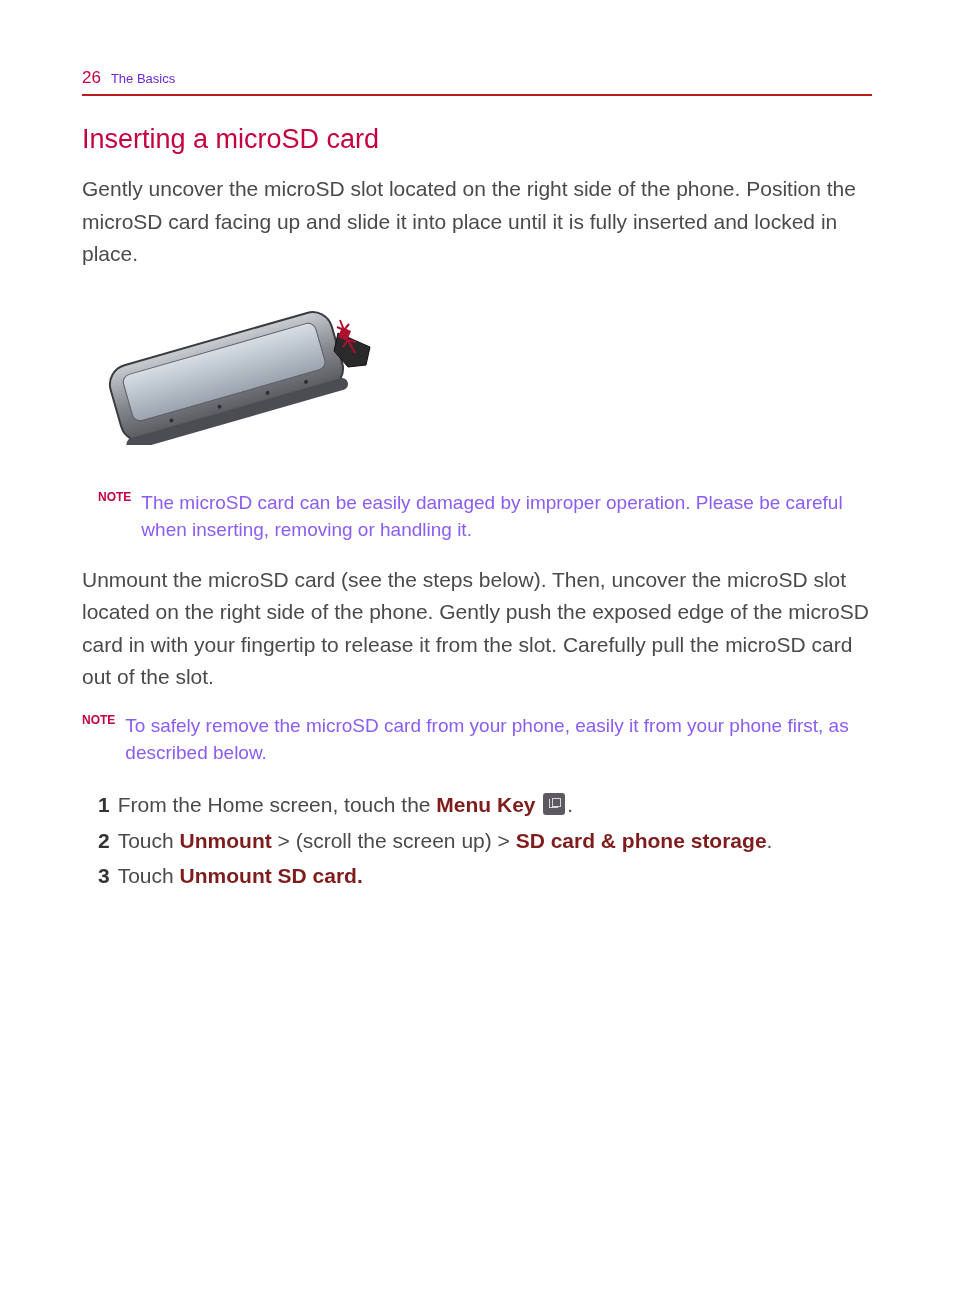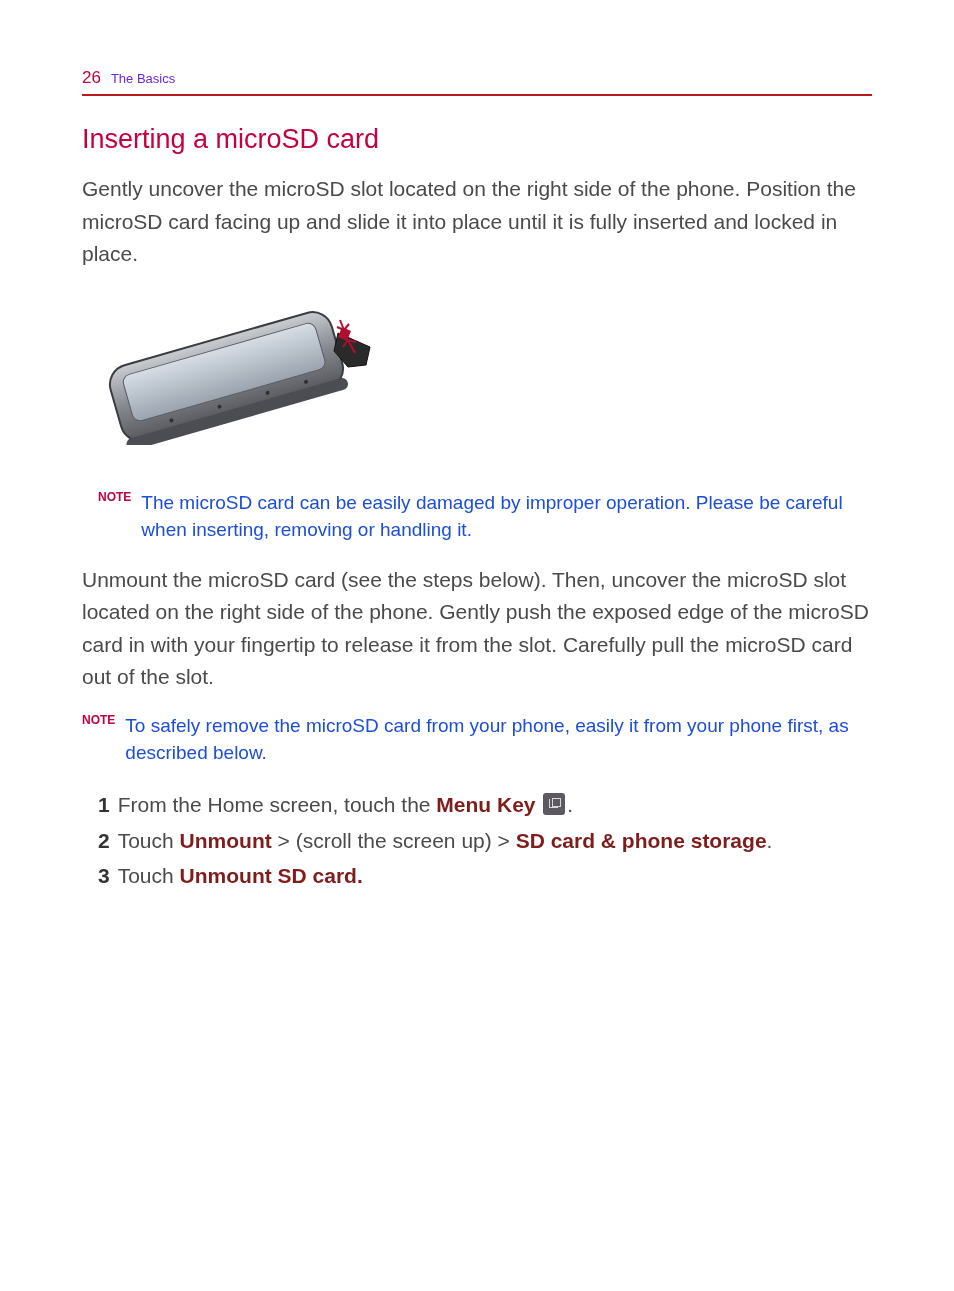--- a/index.html
+++ b/index.html
@@ -59,21 +59,21 @@
       color: #c5003e;
       font-weight: bold;
       font-size: 12px;
       flex: 0 0 auto;
       padding-right: 10px;
       padding-top: 1px;
     }
     .note-body {
       font-size: 19px;
       line-height: 1.45;
-      color: #1d4ed8;
+      color: #8b5cf6;
     }
     .steps { padding-left: 16px; }
     .step {
       display: flex;
       align-items: flex-start;
       font-size: 21px;
       line-height: 1.7;
       color: #4a4a4a;
     }
     .step-num {

